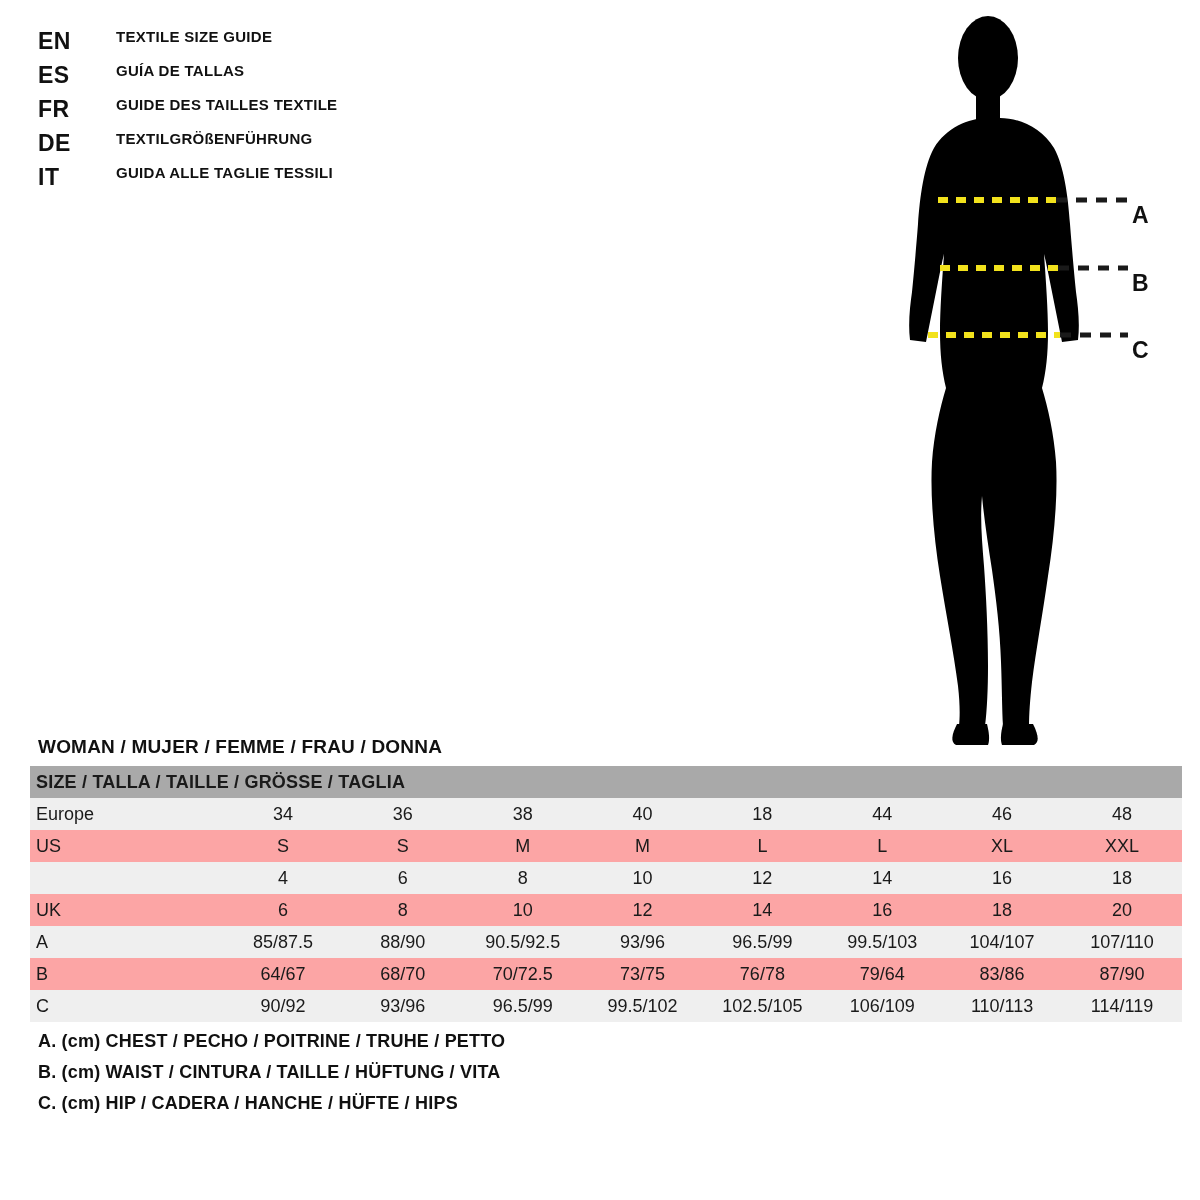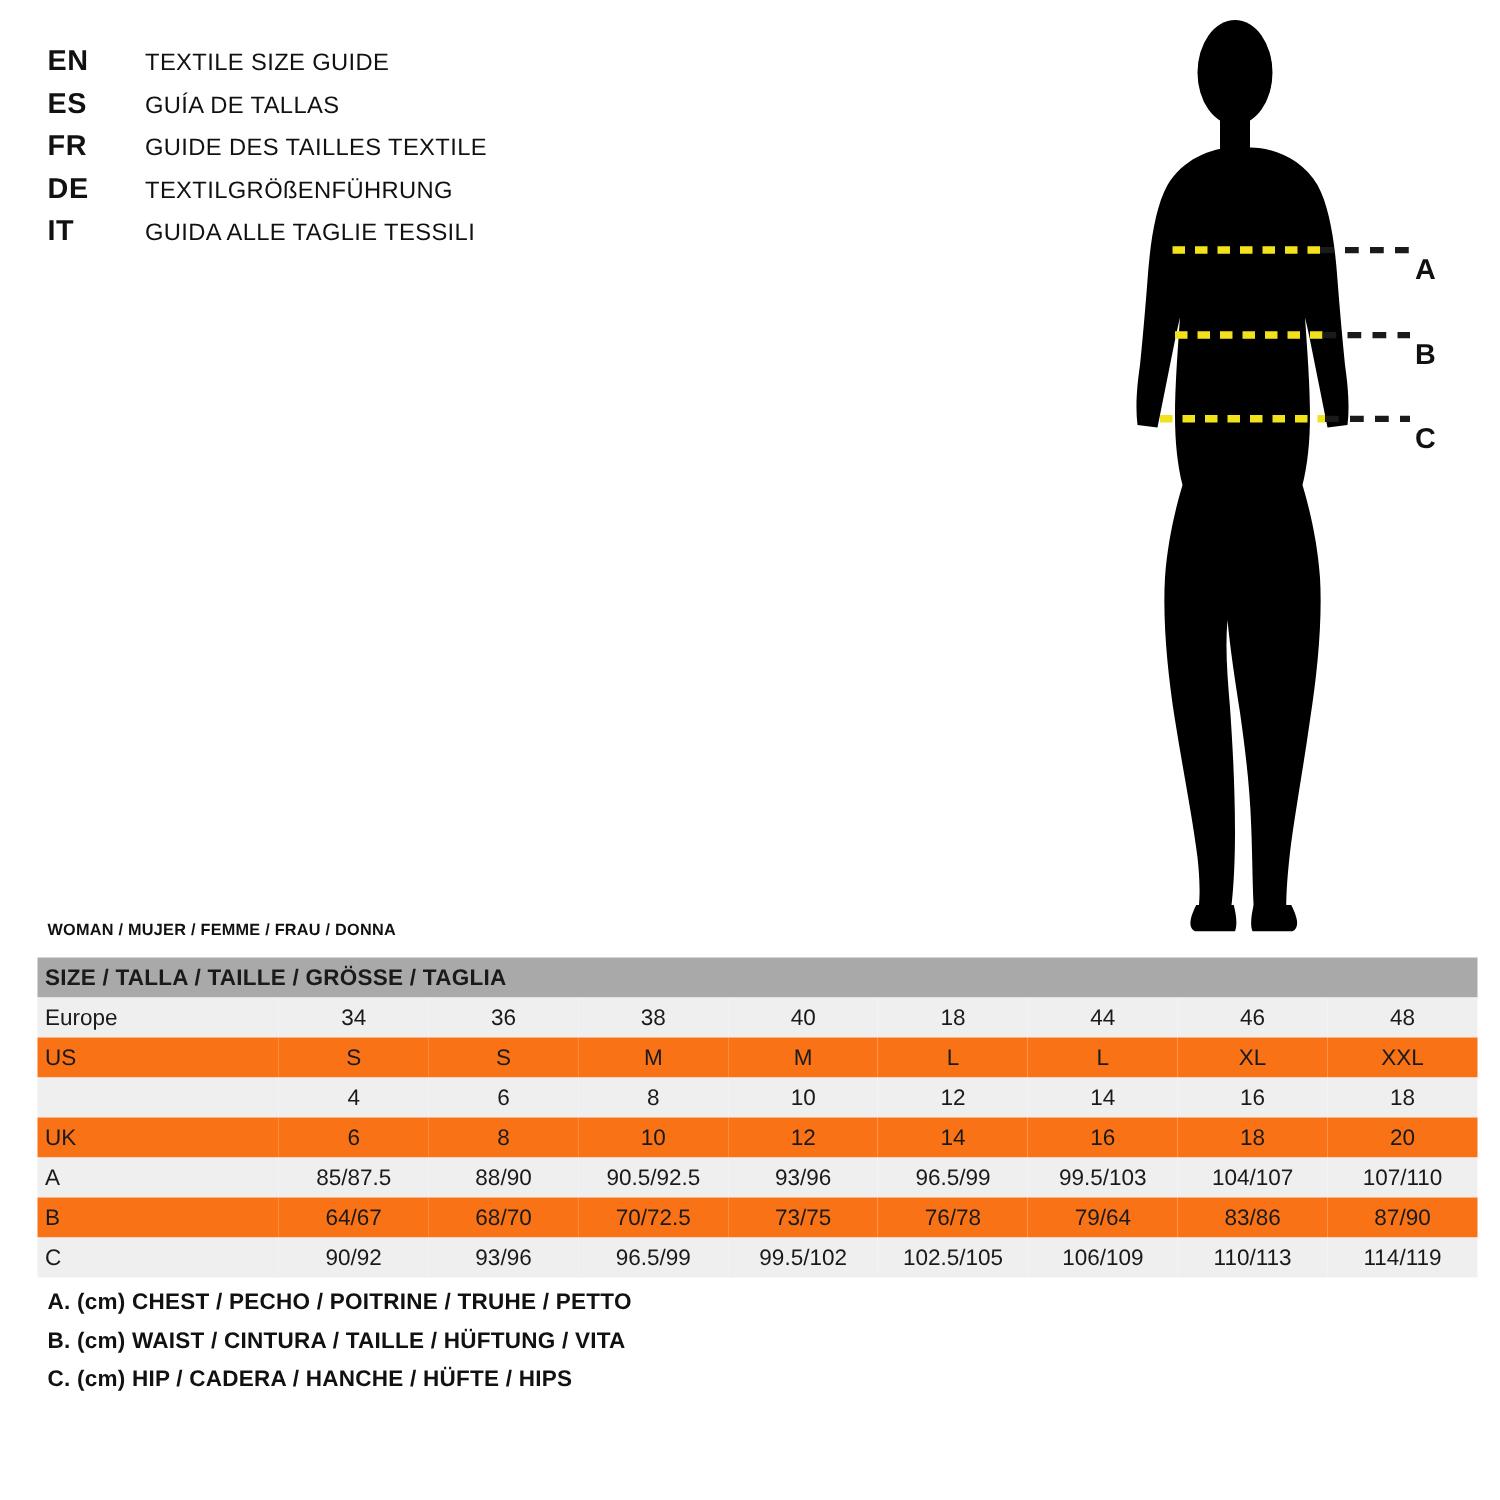--- a/index.html
+++ b/index.html
@@ -21,33 +21,33 @@
 
   
   .lang-block {
     position: absolute;
     left: 38px;
     top: 28px;
     width: 620px;
   }
   .lang-row {
     display: flex;
-    align-items: flex-end;
+    align-items: flex-start;
     height: 34px;
   }
   .lang-code {
     width: 78px;
     font-size: 23px;
     font-weight: bold;
     letter-spacing: 0.5px;
     color: #111111;
   }
   .lang-text {
-    font-size: 19px;
-    font-weight: normal;
+    font-size: 15px;
+    font-weight: bold;
     letter-spacing: 0.3px;
     color: #111111;
     white-space: nowrap;
   }
 
   
   .figure-area {
     position: absolute;
     left: 860px;
     top: 10px;
@@ -62,21 +62,21 @@
     font-size: 23px;
     font-weight: bold;
     color: #111111;
   }
 
   
   .woman-label {
     position: absolute;
     left: 38px;
     top: 736px;
-    font-size: 13px;
+    font-size: 19px;
     font-weight: bold;
     letter-spacing: 0.2px;
     color: #111111;
   }
 
   table.size-table {
     position: absolute;
     left: 30px;
     top: 766px;
     width: 1152px;
@@ -88,21 +88,21 @@
     padding: 0 6px;
     color: #1a1a1a;
     border: none;
   }
   .row-head td {
     background: #a9a9a9;
     font-weight: bold;
     font-size: 18px;
     letter-spacing: 0.2px;
   }
-  .row-dark td { background: #f97316; }
+  .row-dark td { background: #fca5a5; }
   .row-light td { background: #efefef; }
   .col-label { width: 190px; text-align: left; padding-left: 12px; }
   .cell { text-align: center; width: 118px; }
 
   
   .notes {
     position: absolute;
     left: 38px;
     top: 1026px;
     width: 800px;

